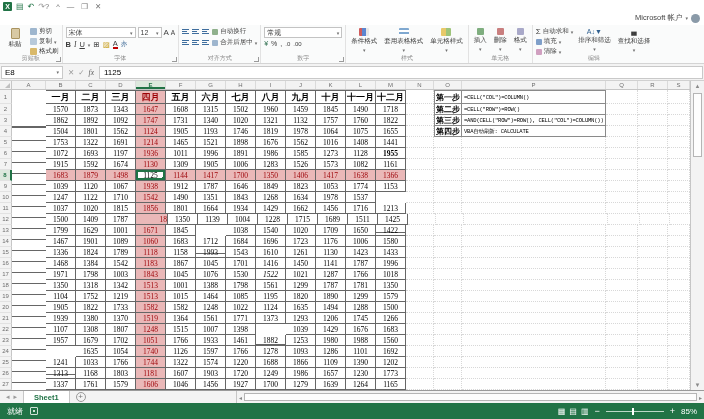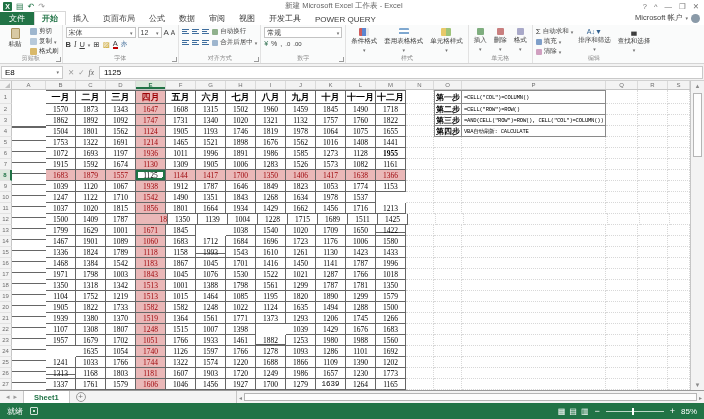--- a/index.html
+++ b/index.html
@@ -97,43 +97,30 @@
 </head>
 <body>
 
 <div class="titlebar">
   <div class="qat">
     <span class="excel-logo">X</span>
     <span class="gi">▤</span>
     <span class="gi">↶</span>
     <span class="gi" style="color:#9a9a9a">↷</span>
   </div>
-  <div class="tb-title">新建 Microsoft Excel 工作表 - Excel</div>
   <div class="winctl">
     <span>?</span>
     <span>^</span>
     <span>—</span>
     <span>❐</span>
     <span>✕</span>
   </div>
 </div>
 
 <div class="tabrow">
-  <span id="tabs-host" style="display:flex;align-items:flex-end;">
-      <span class="tab file">文件</span>
-      <span class="tab active">开始</span>
-      <span class="tab">插入</span>
-      <span class="tab">页面布局</span>
-      <span class="tab">公式</span>
-      <span class="tab">数据</span>
-      <span class="tab">审阅</span>
-      <span class="tab">视图</span>
-      <span class="tab">开发工具</span>
-      <span class="tab">POWER QUERY</span>
-    </span>
   <span class="account">
     <span>Microsoft 帐户</span>
     <span class="caret">▾</span>
     <span class="avatar"></span>
   </span>
 </div>
 
 <div class="ribbon">
   <div class="rgroup">
     <div class="bigbtn">
@@ -539,21 +526,21 @@
           <div class="cell" style="width: 28px;"></div>
           <div class="cell" style="width: 144px;"></div>
           <div class="cell" style="width: 32px;"></div>
           <div class="cell" style="width: 30px;"></div>
           <div class="cell" style="width: 22px;"></div>
         </div>
         <div class="srow">
           <div class="cell tcell cfirst namec pink" style="width: 34px;">张飞</div>
           <div class="cell tcell pink" style="width: 30px;">1683</div>
           <div class="cell tcell pink" style="width: 30px;">1879</div>
-          <div class="cell tcell pink" style="width: 30px;">1557</div>
+          <div class="cell tcell pink" style="width: 30px;">1498</div>
           <div class="cell tcell sel" style="width: 30px;">1125</div>
           <div class="cell tcell pink" style="width: 30px;">1144</div>
           <div class="cell tcell pink" style="width: 30px;">1417</div>
           <div class="cell tcell pink" style="width: 30px;">1700</div>
           <div class="cell tcell pink" style="width: 30px;">1350</div>
           <div class="cell tcell pink" style="width: 30px;">1406</div>
           <div class="cell tcell pink" style="width: 30px;">1417</div>
           <div class="cell tcell pink" style="width: 30px;">1638</div>
           <div class="cell tcell pink" style="width: 30px;">1366</div>
           <div class="cell" style="width: 28px;"></div>
@@ -733,21 +720,21 @@
         </div>
         <div class="srow">
           <div class="cell tcell cfirst namec" style="width: 34px;">司马懿</div>
           <div class="cell tcell" style="width: 30px;">1971</div>
           <div class="cell tcell" style="width: 30px;">1798</div>
           <div class="cell tcell" style="width: 30px;">1003</div>
           <div class="cell tcell pink" style="width: 30px;">1843</div>
           <div class="cell tcell" style="width: 30px;">1045</div>
           <div class="cell tcell" style="width: 30px;">1076</div>
           <div class="cell tcell" style="width: 30px;">1530</div>
-          <div class="cell tcell" style="width: 30px;">1522</div>
+          <div class="cell tcell" style="width: 30px; font-style: italic;">1522</div>
           <div class="cell tcell" style="width: 30px;">1021</div>
           <div class="cell tcell" style="width: 30px;">1287</div>
           <div class="cell tcell" style="width: 30px;">1766</div>
           <div class="cell tcell" style="width: 30px;">1018</div>
           <div class="cell" style="width: 28px;"></div>
           <div class="cell" style="width: 28px;"></div>
           <div class="cell" style="width: 144px;"></div>
           <div class="cell" style="width: 32px;"></div>
           <div class="cell" style="width: 30px;"></div>
           <div class="cell" style="width: 22px;"></div>
@@ -945,21 +932,21 @@
           <div class="cell tcell cfirst namec" style="width: 34px;">诸葛瑾</div>
           <div class="cell tcell" style="width: 30px;">1337</div>
           <div class="cell tcell" style="width: 30px;">1761</div>
           <div class="cell tcell" style="width: 30px;">1579</div>
           <div class="cell tcell pink" style="width: 30px;">1606</div>
           <div class="cell tcell" style="width: 30px;">1046</div>
           <div class="cell tcell" style="width: 30px;">1456</div>
           <div class="cell tcell" style="width: 30px;">1927</div>
           <div class="cell tcell" style="width: 30px;">1700</div>
           <div class="cell tcell" style="width: 30px;">1279</div>
-          <div class="cell tcell" style="width: 30px; font-family: Liberation Mono, monospace;">1639</div>
+          <div class="cell tcell" style="width: 30px;">1639</div>
           <div class="cell tcell" style="width: 30px;">1264</div>
           <div class="cell tcell" style="width: 30px;">1165</div>
           <div class="cell" style="width: 28px;"></div>
           <div class="cell" style="width: 28px;"></div>
           <div class="cell" style="width: 144px;"></div>
           <div class="cell" style="width: 32px;"></div>
           <div class="cell" style="width: 30px;"></div>
           <div class="cell" style="width: 22px;"></div>
         </div>
       </div>

